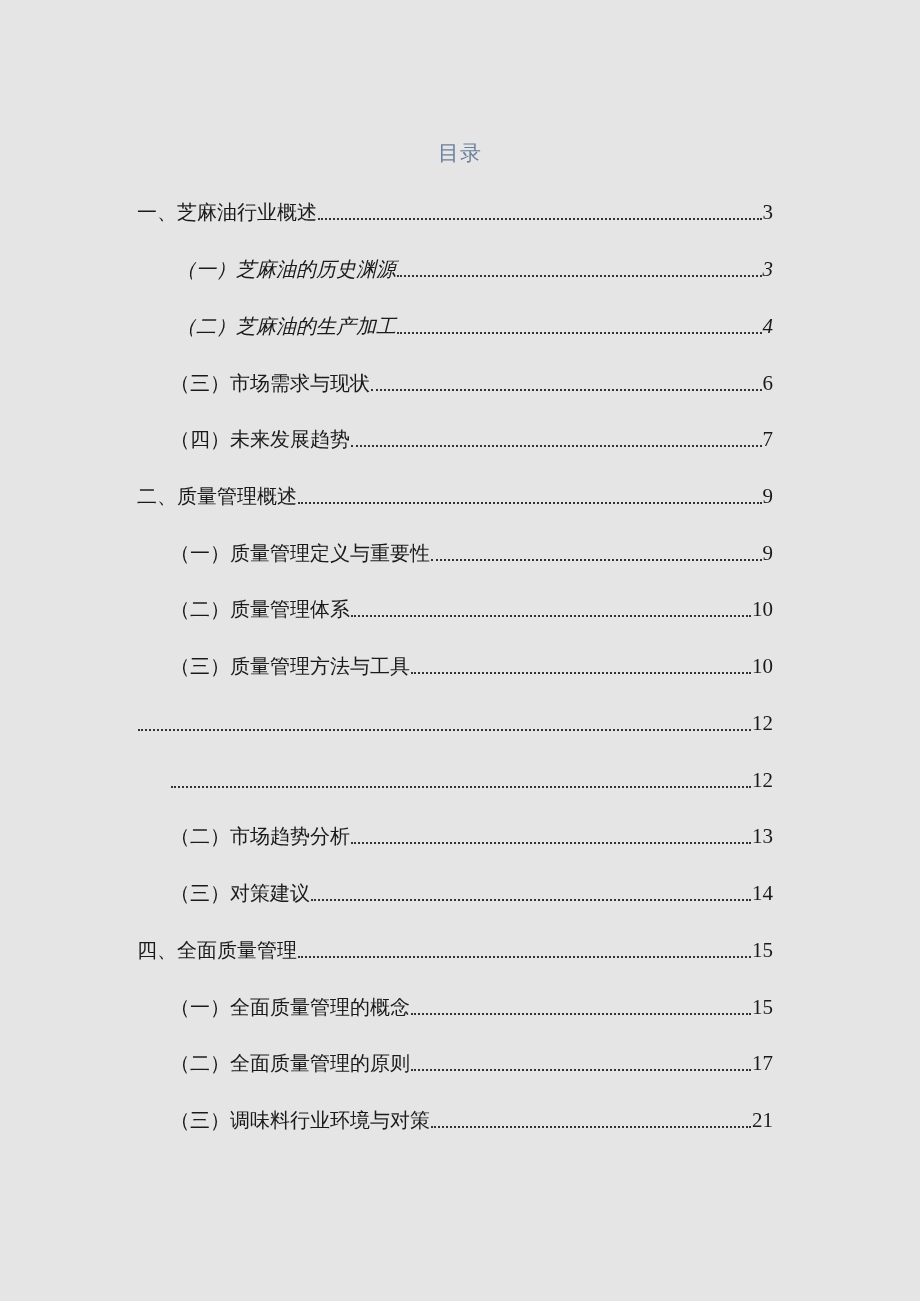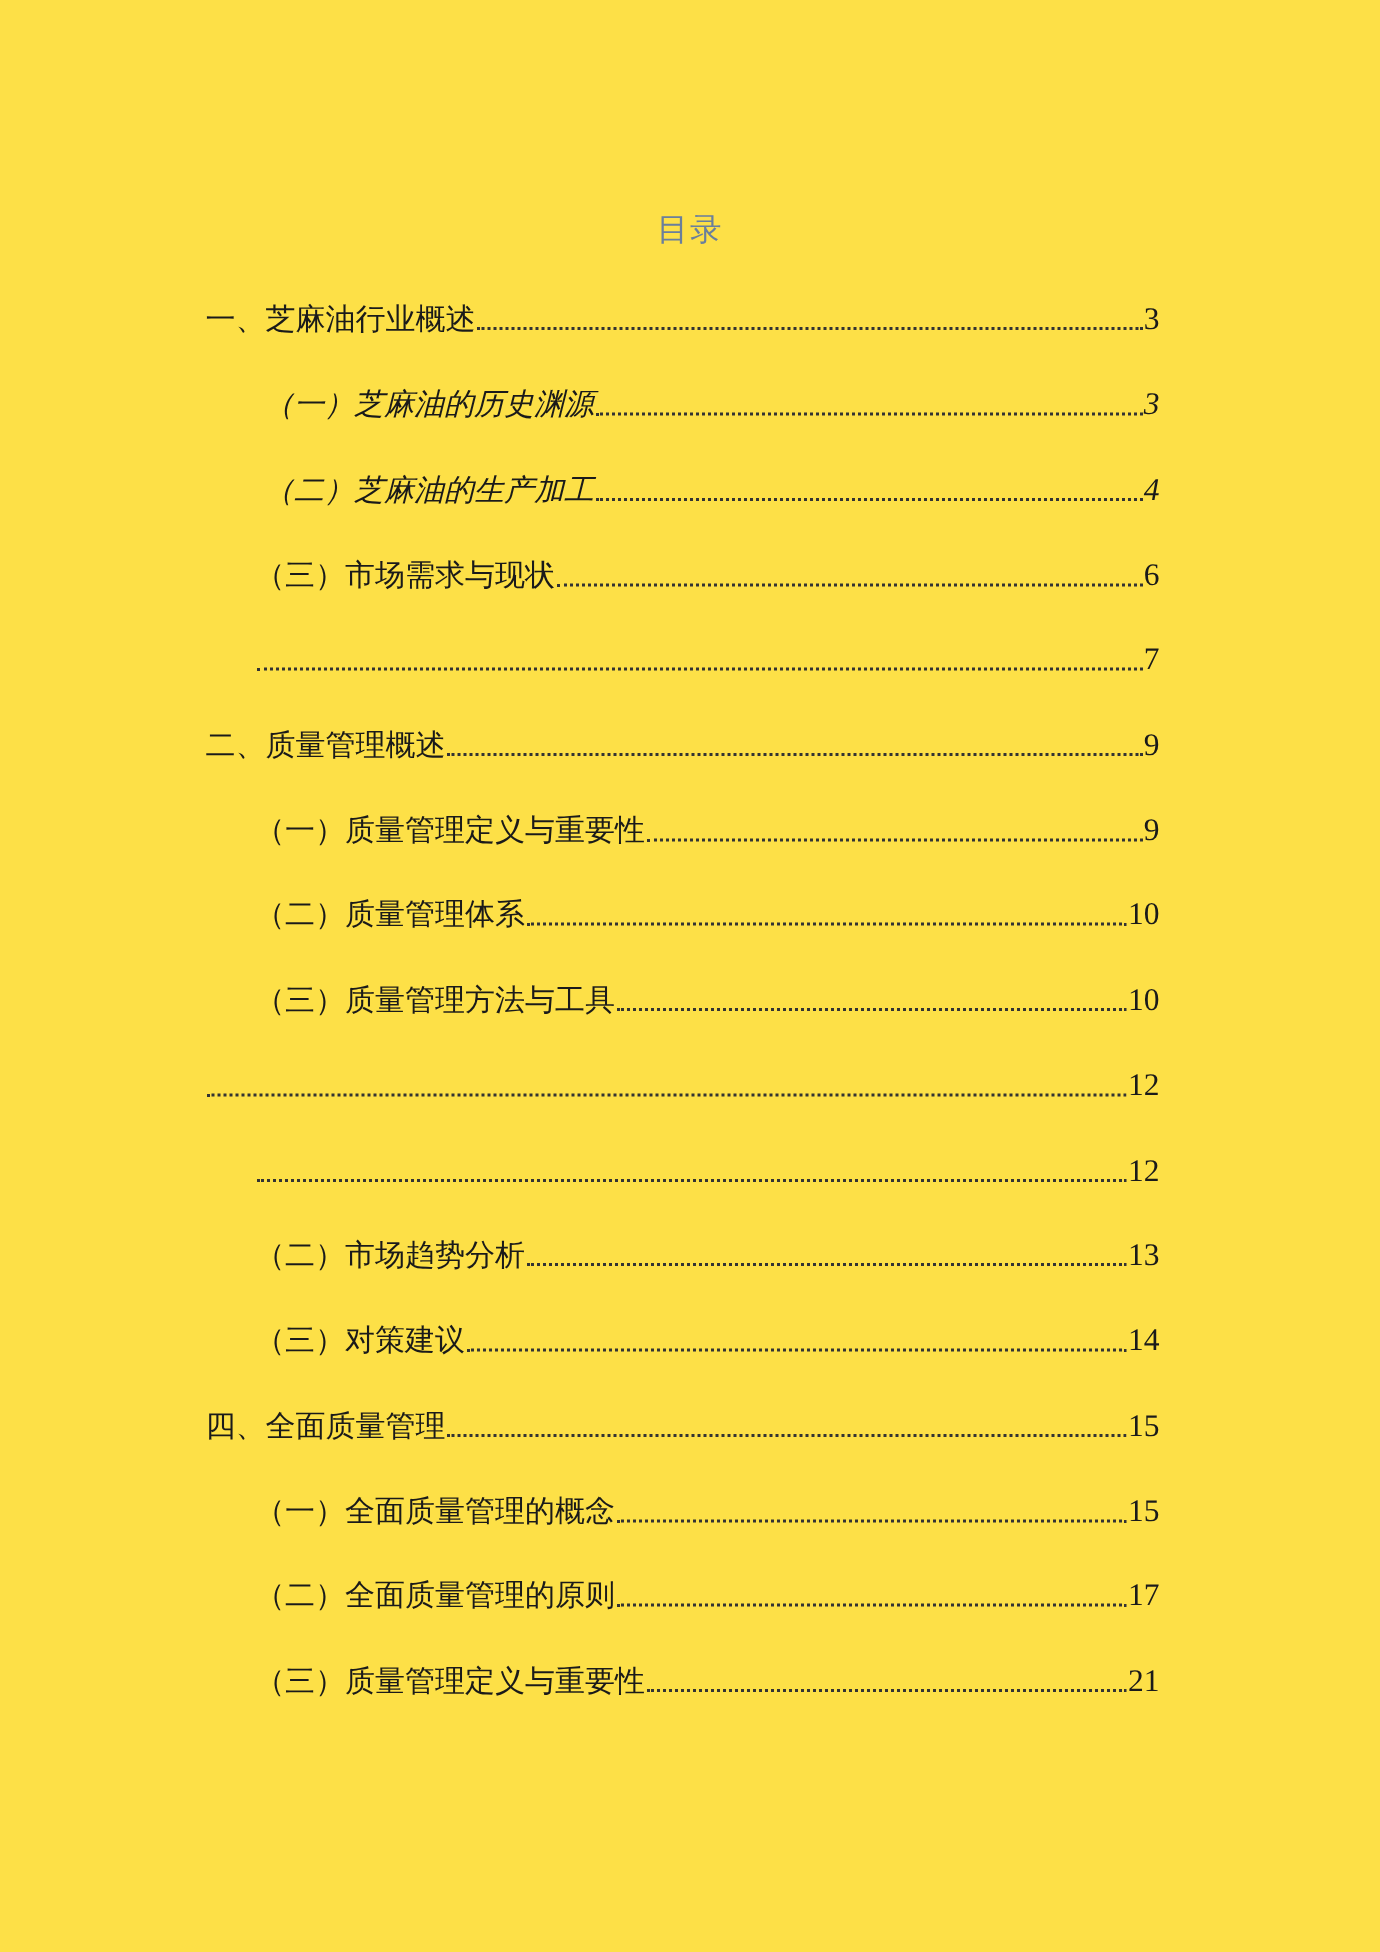--- a/index.html
+++ b/index.html
@@ -14,21 +14,21 @@
       overflow: hidden;
       font-family: "DejaVu Sans", "Liberation Sans", sans-serif;
       color: #1a1a1a;
     }
     .page {
       position: absolute;
       left: 0;
       top: 0;
       width: 920px;
       height: 1301px;
-      background: #fde047;
+      background: #e5e5e5;
     }
     .toc-title {
       position: absolute;
       left: 0;
       width: 920px;
       top: 138px;
       text-align: center;
       font-size: 21px;
       line-height: 30px;
       color: #6a7f9c;
@@ -100,20 +100,21 @@
       <span class="toc-text">（二）芝麻油的生产加工</span>
       <span class="toc-leader"></span>
       <span class="toc-page">4</span>
     </div>
     <div class="toc-entry level-2b" style="top:367px">
       <span class="toc-text">（三）市场需求与现状</span>
       <span class="toc-leader"></span>
       <span class="toc-page">6</span>
     </div>
     <div class="toc-entry level-2b" style="top:423px">
+      <span class="toc-text">（四）未来发展趋势</span>
       <span class="toc-leader"></span>
       <span class="toc-page">7</span>
     </div>
     <div class="toc-entry level-1" style="top:480px">
       <span class="toc-text">二、质量管理概述</span>
       <span class="toc-leader"></span>
       <span class="toc-page">9</span>
     </div>
     <div class="toc-entry level-2b" style="top:537px">
       <span class="toc-text">（一）质量管理定义与重要性</span>
@@ -157,18 +158,18 @@
       <span class="toc-text">（一）全面质量管理的概念</span>
       <span class="toc-leader"></span>
       <span class="toc-page">15</span>
     </div>
     <div class="toc-entry level-2b" style="top:1047px">
       <span class="toc-text">（二）全面质量管理的原则</span>
       <span class="toc-leader"></span>
       <span class="toc-page">17</span>
     </div>
     <div class="toc-entry level-2b" style="top:1104px">
-      <span class="toc-text">（三）质量管理定义与重要性</span>
+      <span class="toc-text">（三）调味料行业环境与对策</span>
       <span class="toc-leader"></span>
       <span class="toc-page">21</span>
     </div>
   </div>
 </div>
 
 </body></html>

